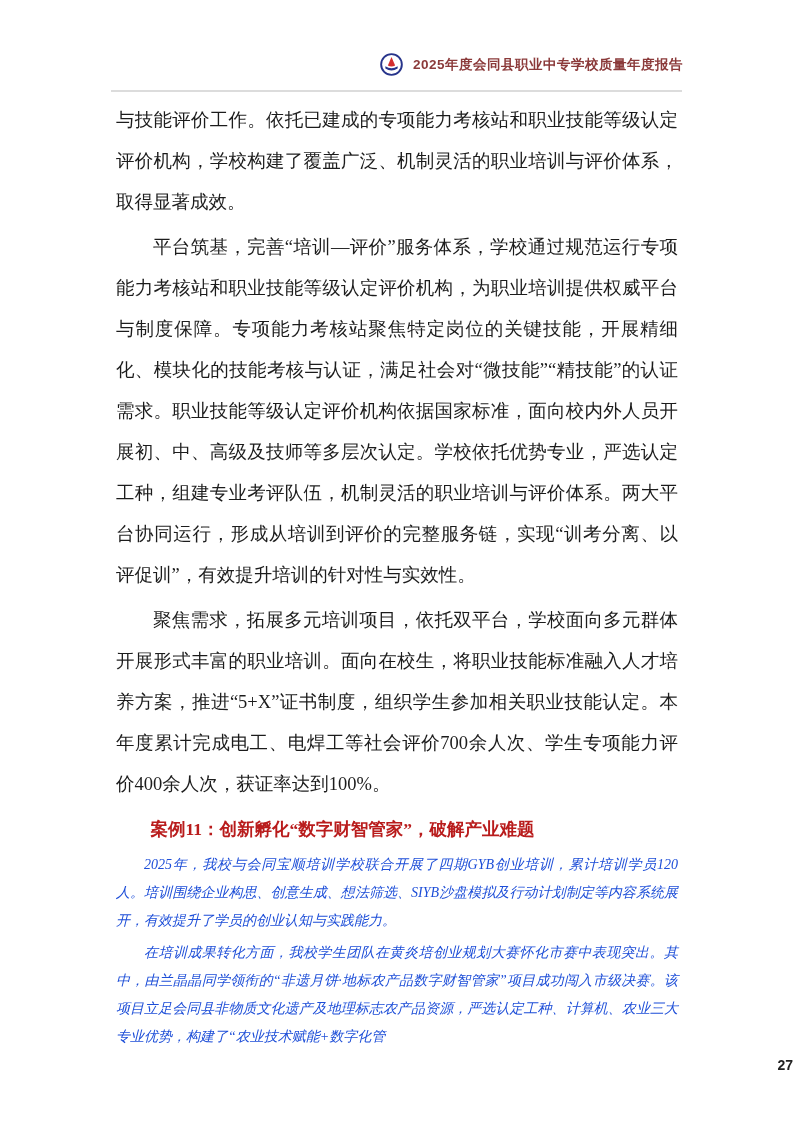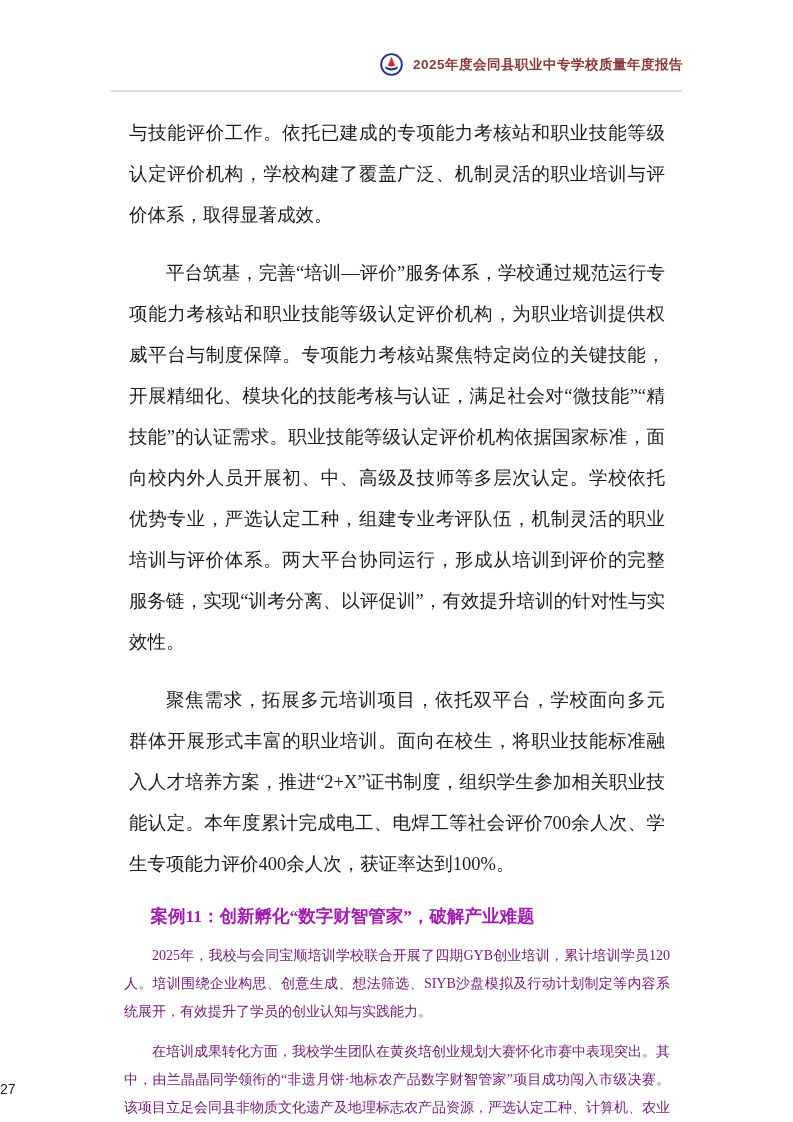--- a/index.html
+++ b/index.html
@@ -41,50 +41,52 @@
     height: 2px;
     background: #dcdcdc;
   }
   .page-body {
     position: absolute;
     top: 96px;
     left: 112px;
     width: 570px;
   }
   .body-para {
-    margin: 17px;
+    margin: 4px;
     font-size: 18.5px;
     line-height: 41px;
     text-align: justify;
     text-indent: 2em;
     color: #1c1c1c;
   }
   .body-para.no-indent { text-indent: 0; }
   .case-heading {
     margin: 10px 0 8px 0;
     font-size: 17.5px;
     line-height: 28px;
     font-weight: bold;
-    color: #a21caf;
+    color: #b91c1c;
     text-indent: 2.2em;
   }
   .case-para {
-    margin: 12px;
+    margin: 4px;
     font-size: 14px;
     line-height: 28px;
     text-align: justify;
     text-indent: 2em;
-    color: #701a75;
+    color: #1d4ed8;
+    font-style: italic;
   }
   .page-footer {
     position: absolute;
-    top: 1080px;
+    top: 1056px;
     left: 0;
     width: 100%;
-    text-align: left;
+    text-align: right;
+    font-weight: bold;
   }
   .page-number {
     font-family: "Liberation Sans", "DejaVu Sans", sans-serif;
     font-size: 14px;
     color: #222222;
   }
 </style>
 </head>
 <body>
 
@@ -99,21 +101,21 @@
       </svg>
     </span>
     <span class="header-title">2025年度会同县职业中专学校质量年度报告</span>
   </header>
 
   <div class="header-rule"></div>
 
   <main class="page-body">
     <p class="body-para no-indent">与技能评价工作。依托已建成的专项能力考核站和职业技能等级认定评价机构，学校构建了覆盖广泛、机制灵活的职业培训与评价体系，取得显著成效。</p>
     <p class="body-para">平台筑基，完善“培训—评价”服务体系，学校通过规范运行专项能力考核站和职业技能等级认定评价机构，为职业培训提供权威平台与制度保障。专项能力考核站聚焦特定岗位的关键技能，开展精细化、模块化的技能考核与认证，满足社会对“微技能”“精技能”的认证需求。职业技能等级认定评价机构依据国家标准，面向校内外人员开展初、中、高级及技师等多层次认定。学校依托优势专业，严选认定工种，组建专业考评队伍，机制灵活的职业培训与评价体系。两大平台协同运行，形成从培训到评价的完整服务链，实现“训考分离、以评促训”，有效提升培训的针对性与实效性。</p>
-    <p class="body-para">聚焦需求，拓展多元培训项目，依托双平台，学校面向多元群体开展形式丰富的职业培训。面向在校生，将职业技能标准融入人才培养方案，推进“2+X”证书制度，组织学生参加相关职业技能认定。本年度累计完成电工、电焊工等社会评价700余人次、学生专项能力评价400余人次，获证率达到100%。</p>
+    <p class="body-para">聚焦需求，拓展多元培训项目，依托双平台，学校面向多元群体开展形式丰富的职业培训。面向在校生，将职业技能标准融入人才培养方案，推进“5+X”证书制度，组织学生参加相关职业技能认定。本年度累计完成电工、电焊工等社会评价700余人次、学生专项能力评价400余人次，获证率达到100%。</p>
     <h3 class="case-heading">案例11：创新孵化“数字财智管家”，破解产业难题</h3>
     <p class="case-para">2025年，我校与会同宝顺培训学校联合开展了四期GYB创业培训，累计培训学员120人。培训围绕企业构思、创意生成、想法筛选、SIYB沙盘模拟及行动计划制定等内容系统展开，有效提升了学员的创业认知与实践能力。</p>
     <p class="case-para">在培训成果转化方面，我校学生团队在黄炎培创业规划大赛怀化市赛中表现突出。其中，由兰晶晶同学领衔的“非遗月饼·地标农产品数字财智管家”项目成功闯入市级决赛。该项目立足会同县非物质文化遗产及地理标志农产品资源，严选认定工种、计算机、农业三大专业优势，构建了“农业技术赋能+数字化管</p>
   </main>
 
   <footer class="page-footer">
     <span class="page-number">27</span>
   </footer>
 
 </div>

